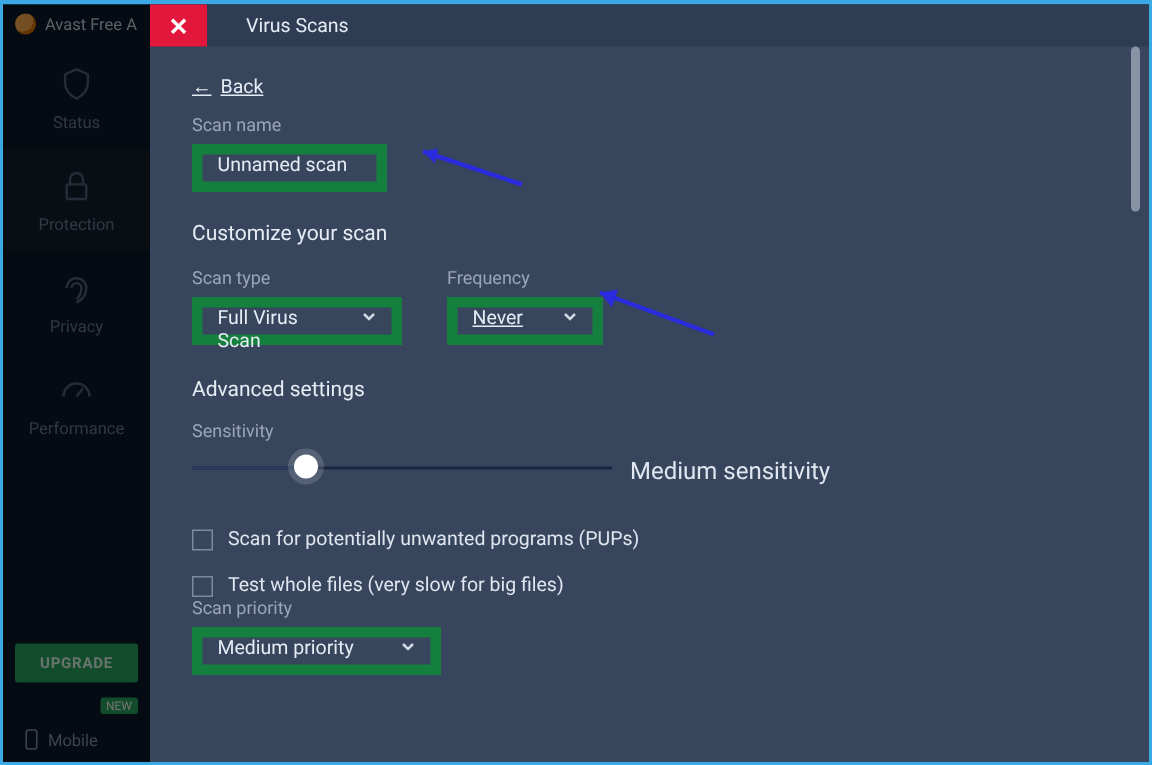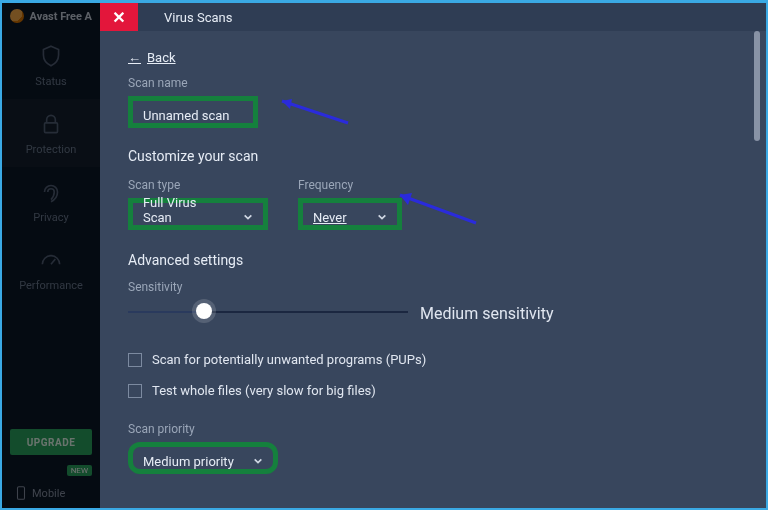--- a/index.html
+++ b/index.html
@@ -1,20 +1,20 @@
 <!DOCTYPE html>
 <html><head>
 <meta charset="utf-8">
 <style>
   * { box-sizing: border-box; margin: 0; padding: 0; font-family: -apple-system, BlinkMacSystemFont, "Segoe UI", Roboto, Arial, sans-serif; }
   html, body { width: 768px; height: 510px; overflow: hidden; background: #0d1a2b; }
   .root { position: relative; width: 768px; height: 510px; background: #1b2a3f; border: 2px solid #3aa9e4; border-top-width: 3px; }
   .sidebar { position: absolute; left: 0; top: 0; width: 98px; height: 100%; background: rgba(10,20,35,0.75); }
   .sidebar::after { content:""; position:absolute; inset:0; background: rgba(0,0,0,0.55); pointer-events:none; }
-  .sbrand { display:flex; align-items:center; gap:6px; padding:6px 8px 8px 8px; color:#cdd6e3; font-size:11px; font-weight:700; white-space:nowrap; overflow:hidden; }
+  .sbrand { display:flex; align-items:center; gap:6px; padding:6px 8px 8px 8px; color:#cdd6e3; font-size:11px; font-weight:400; white-space:nowrap; overflow:hidden; }
   .sbrand .logo { width:14px; height:14px; border-radius:50%; background: radial-gradient(circle at 35% 35%, #ffb04a 0 55%, #e07800 56% 100%); position:relative; }
   .snav { display:flex; flex-direction:column; }
   .sitem { height:68px; display:flex; flex-direction:column; align-items:center; justify-content:center; gap:6px; color:#6d7c92; font-size:11px; }
   .sitem.active { background: rgba(255,255,255,0.03); }
   .sicon { width:26px; height:26px; display:flex; align-items:center; justify-content:center; }
   .sicon svg { width:26px; height:26px; stroke:#54637a; fill:none; stroke-width:1.5; }
   .sfooter { position:absolute; bottom:8px; left:8px; right:8px; display:flex; flex-direction:column; gap:10px; align-items:center; }
   .upgrade { width:82px; height:26px; background:#2aa862; color:#e8fff1; font-size:10px; font-weight:700; letter-spacing:.5px; display:flex; align-items:center; justify-content:center; border-radius:2px; }
   .newpill { align-self:flex-end; background:#2aa862; color:#062; color:#03210f; color:#fff; font-size:8px; padding:1px 4px; border-radius:2px; }
   .mobile { color:#8a95a8; font-size:11px; display:flex; align-items:center; gap:6px; align-self:flex-start; padding-left:6px; }
@@ -27,21 +27,21 @@
   .scroll { position:absolute; right:4px; top:28px; bottom:6px; width:10px; }
   .scrolltrack { position:absolute; inset:0; }
   .scrollthumb { position:absolute; left:2px; right:2px; top:0; height:110px; background:#8893a6; border-radius:3px; }
 
   .content { position:absolute; left:28px; right:22px; top:44px; bottom:0; color:#cfd7e3; overflow:hidden; }
   .back { display:inline-flex; align-items:center; gap:6px; color:#e6ecf5; font-size:13px; text-decoration:underline; }
   .back .arrow { text-decoration:none; }
   .lbl { font-size:12px; color:#9aa6b8; margin-top:12px; }
   .lbl.first { margin-top:10px; }
   .txt { margin-top:6px; }
-  .input, .select { height:32px; background:transparent; border:5px solid #15803d; color:#e6ecf5; font-size:13px; padding:0 10px; display:inline-flex; align-items:flex-end; }
+  .input, .select { height:32px; background:transparent; border:7px solid #15803d; color:#e6ecf5; font-size:13px; padding:0 10px; display:inline-flex; align-items:flex-start; }
   .input { width:130px; }
   .select { justify-content:space-between; gap:10px; cursor:pointer; }
   .select .chev { margin-left:8px; }
   .select .chev svg { width:10px; height:10px; stroke:#cfd7e3; fill:none; stroke-width:2; }
   .row { display:flex; gap:30px; margin-top:6px; }
   .col { display:flex; flex-direction:column; }
   .sectitle { color:#e6ecf5; font-size:14px; margin-top:22px; }
   .sectitle.cs { margin-top:20px; }
 
   .slider { position:relative; width:280px; height:24px; margin-top:6px; }
@@ -49,21 +49,21 @@
   .trackfill { position:absolute; left:0; top:11px; height:2px; background:#2a3a5d; width:76px; }
   .thumb { position:absolute; top:3px; left:68px; width:16px; height:16px; border-radius:50%; background:#fff; box-shadow:0 0 0 4px rgba(255,255,255,0.15); }
   .senslabel { position:absolute; left:292px; top:4px; font-size:16px; color:#e0e6f0; white-space:nowrap; }
 
   .checks { margin-top:28px; display:flex; flex-direction:column; gap:16px; }
   .chk { display:flex; align-items:center; gap:10px; font-size:13px; color:#e0e6f0; }
   .box { width:14px; height:14px; border:1.5px solid #7c8aa0; display:flex; align-items:center; justify-content:center; }
   .box.checked { border-color:#34c77b; }
   .box.checked svg { width:10px; height:10px; stroke:#34c77b; fill:none; stroke-width:3; }
 
-  .prio { margin-top:24px; }
+  .prio { }
 
   
   .arrowOverlay { position:absolute; pointer-events:none; }
   .arrowOverlay svg line, .arrowOverlay svg path { stroke:#2a2bdc; stroke-width:3; fill:none; }
   .arrowOverlay svg polygon { fill:#2a2bdc; }
 </style>
 </head>
 <body>
 
 <div class="root">
@@ -189,21 +189,21 @@
           <span>Scan for potentially unwanted programs (PUPs)</span>
         </label>
         <label class="chk">
           <span class="box"></span>
           <span>Test whole files (very slow for big files)</span>
         </label>
       </div>
 
       <div class="prio">
         <div class="lbl" style="margin-top:0">Scan priority</div>
-        <div class="select" style="width:150px; margin-top:6px;border-radius:12px;">
+        <div class="select" style="width:166px; margin-top:6px;">
           <span>Medium priority</span>
           <span class="chev"><svg viewBox="0 0 12 12">
                 <path d="M2 4l4 4 4-4"></path>
               </svg></span>
         </div>
       </div>
 
     </div>
 
     <div class="arrowOverlay" style="left:170px; top:92px; width:80px; height:30px;">

